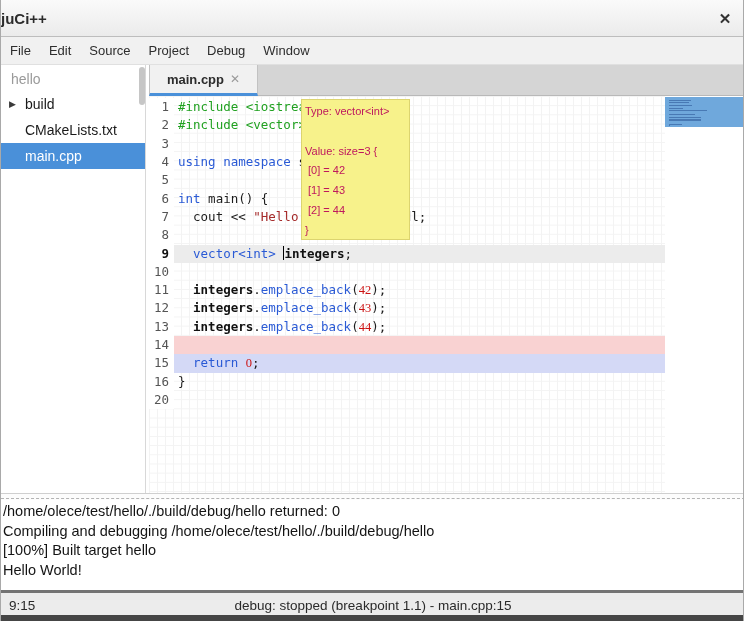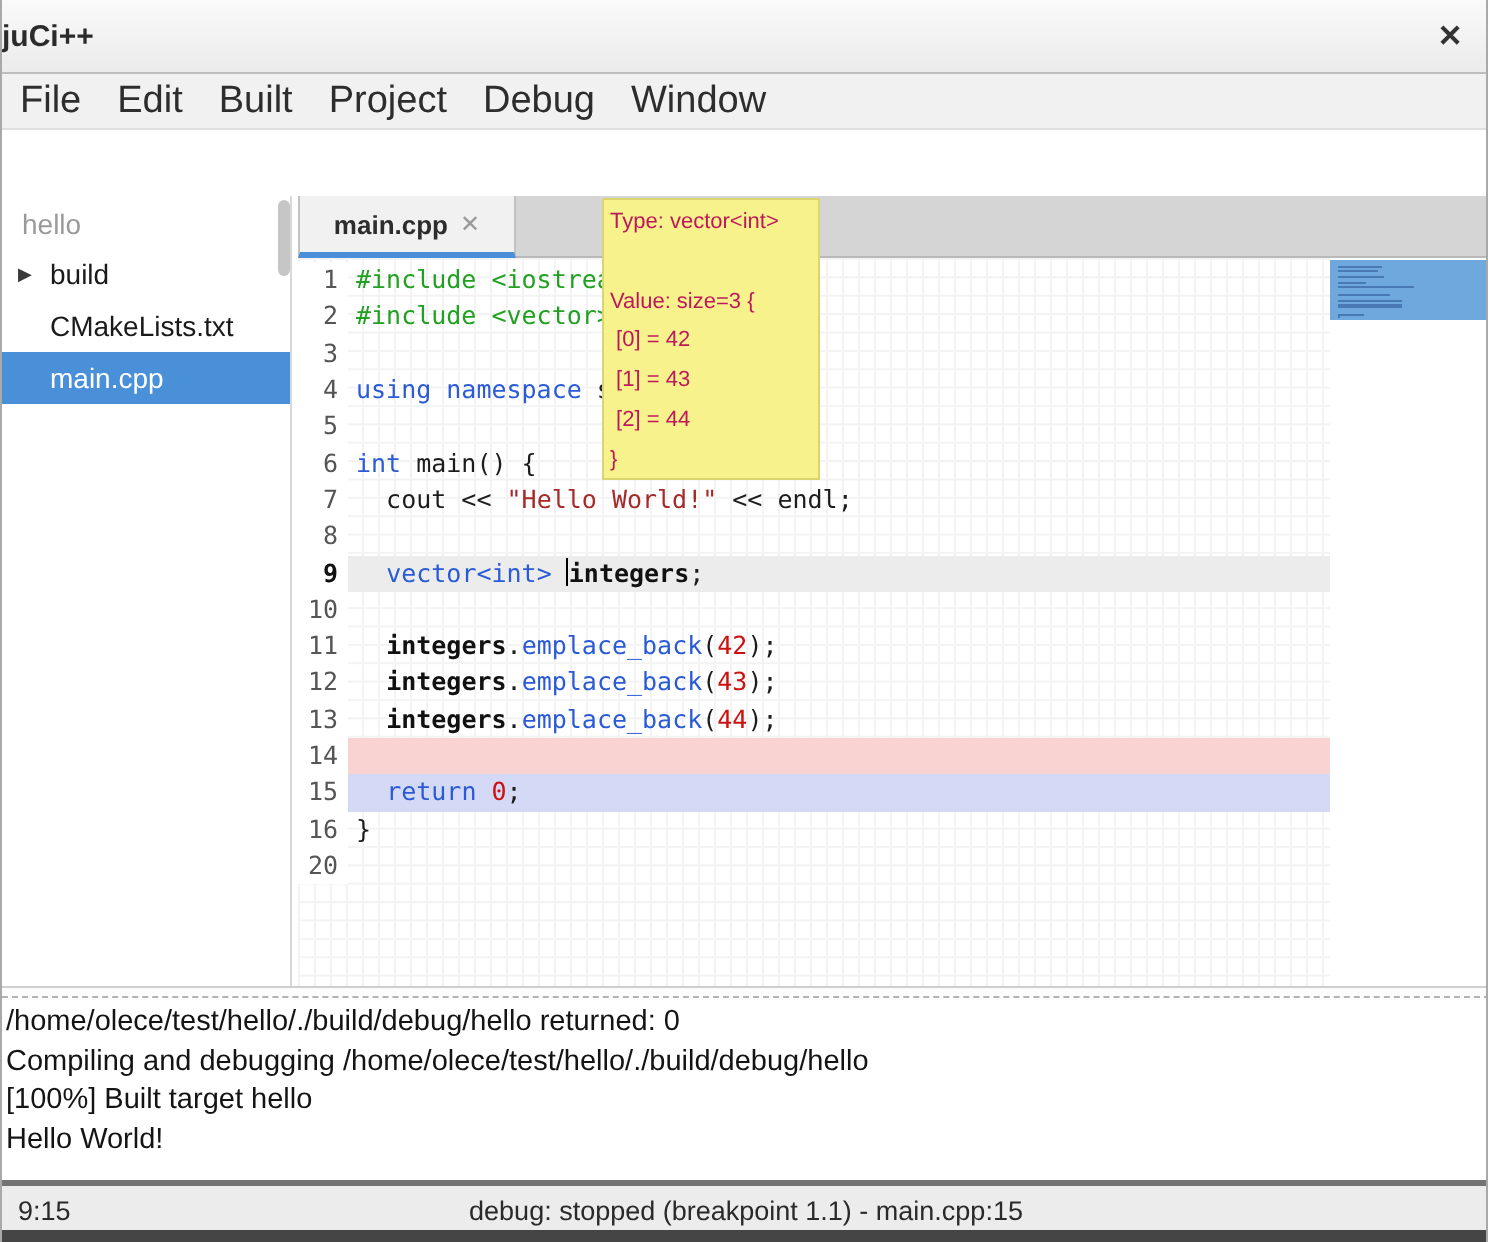--- a/index.html
+++ b/index.html
@@ -12,23 +12,23 @@
   
   .titlebar { position:absolute; left:0; top:0; width:744px; height:37px;
     background:linear-gradient(#fafafa,#ebebeb); border-bottom:1px solid #bdbdbd;
     display:flex; align-items:center; justify-content:flex-start; }
   .title { font-size:15px; font-weight:bold; color:#2b2b2b; }
   .close-btn { position:absolute; right:10px; top:9px; width:20px; height:20px;
     font-size:15px; font-weight:bold; color:#333; text-align:center; line-height:20px; cursor:default; }
   
   .menubar { position:absolute; left:0; top:37px; width:744px; height:28px;
     background:#f1f1f1; border-bottom:1px solid #e0e0e0; display:flex; }
-  .menu-item { height:28px; line-height:28px; padding:0 9px; font-size:19px; color:#2d2d2d; }
-  
-  .main { position:absolute; left:0; top:65px; width:658px; height:428px; background:#fff;margin-top:33px; }
+  .menu-item { height:28px; line-height:28px; padding:0 9px; font-size:13px; color:#2d2d2d; }
+  
+  .main { position:absolute; left:0; top:65px; width:658px; height:428px; background:#fff; }
   
   .sidebar { position:absolute; left:0; top:0; width:145px; height:428px;
     background:#fff; border-right:1px solid #d8d8d8; }
   .filter-row { height:24px; line-height:24px; padding-left:10px; font-size:14px; color:#9a9a9a; margin-top:2px; }
   .side-row { position:relative; height:26px; line-height:26px; padding-left:24px; font-size:14px; color:#1a1a1a; }
   .side-row.selected { background:#4a90d9; color:#fff; }
   .expander { position:absolute; left:8px; top:0; font-size:9px; color:#3a3a3a; }
   .side-scrollbar { position:absolute; left:138px; top:2px; width:6px; height:38px;
     background:#c6c6c6; border-radius:3px; }
   
@@ -47,21 +47,21 @@
   .row { display:flex; height:18.32px; line-height:18.32px;
     font-family:"DejaVu Sans Mono", monospace; font-size:12.5px; }
   .ln { flex:none; width:25px; padding-right:5px; text-align:right; color:#555; background:#fff; }
   .ln.cur { color:#111; font-weight:bold; }
   .code { flex:none; width:491px; white-space:pre; padding-left:4px; color:#1c1c1c; }
   .bg-current { background:#ececec; }
   .bg-breakpoint { background:#f9d2d2; }
   .bg-debug { background:#d4d9f6; }
   .tok-green { color:#21a121; }
   .tok-blue { color:#2a5ad5; }
-  .tok-num { color:#cc1111; }
+  .tok-num { color:#cc1111;font-family:Liberation Serif, serif; }
   .tok-string { color:#a52a2a; }
   .tok-var { color:#111; font-weight:600; }
   .caret { display:inline-block; width:0; height:14px; border-left:1.4px solid #000; vertical-align:-2px; }
   
   .minimap { position:absolute; right:0; top:31px; width:80px; height:397px; background:#fff; }
   .minimap-viewport { position:absolute; left:0; top:1px; width:80px; height:30px;
     background:#6fa8dc; padding:3px 4px; }
   .mini-line { height:1px; margin-bottom:0.7px; background:rgba(25,64,130,0.45); }
   
   .tooltip { position:absolute; left:300px; top:99px; width:109px; height:141px;
@@ -87,21 +87,21 @@
 <body>
 
 <div class="titlebar">
   <span class="title">juCi++</span>
   <span class="close-btn">✕</span>
 </div>
 
 <div class="menubar">
     <div class="menu-item">File</div>
     <div class="menu-item">Edit</div>
-    <div class="menu-item">Built</div>
+    <div class="menu-item">Source</div>
     <div class="menu-item">Project</div>
     <div class="menu-item">Debug</div>
     <div class="menu-item">Window</div>
   </div>
 
 <div class="main">
   <div class="sidebar">
     <div class="filter-row">hello</div>
     <div id="tree">
         <div class="side-row"><span class="expander">▶</span><span>build</span></div>

